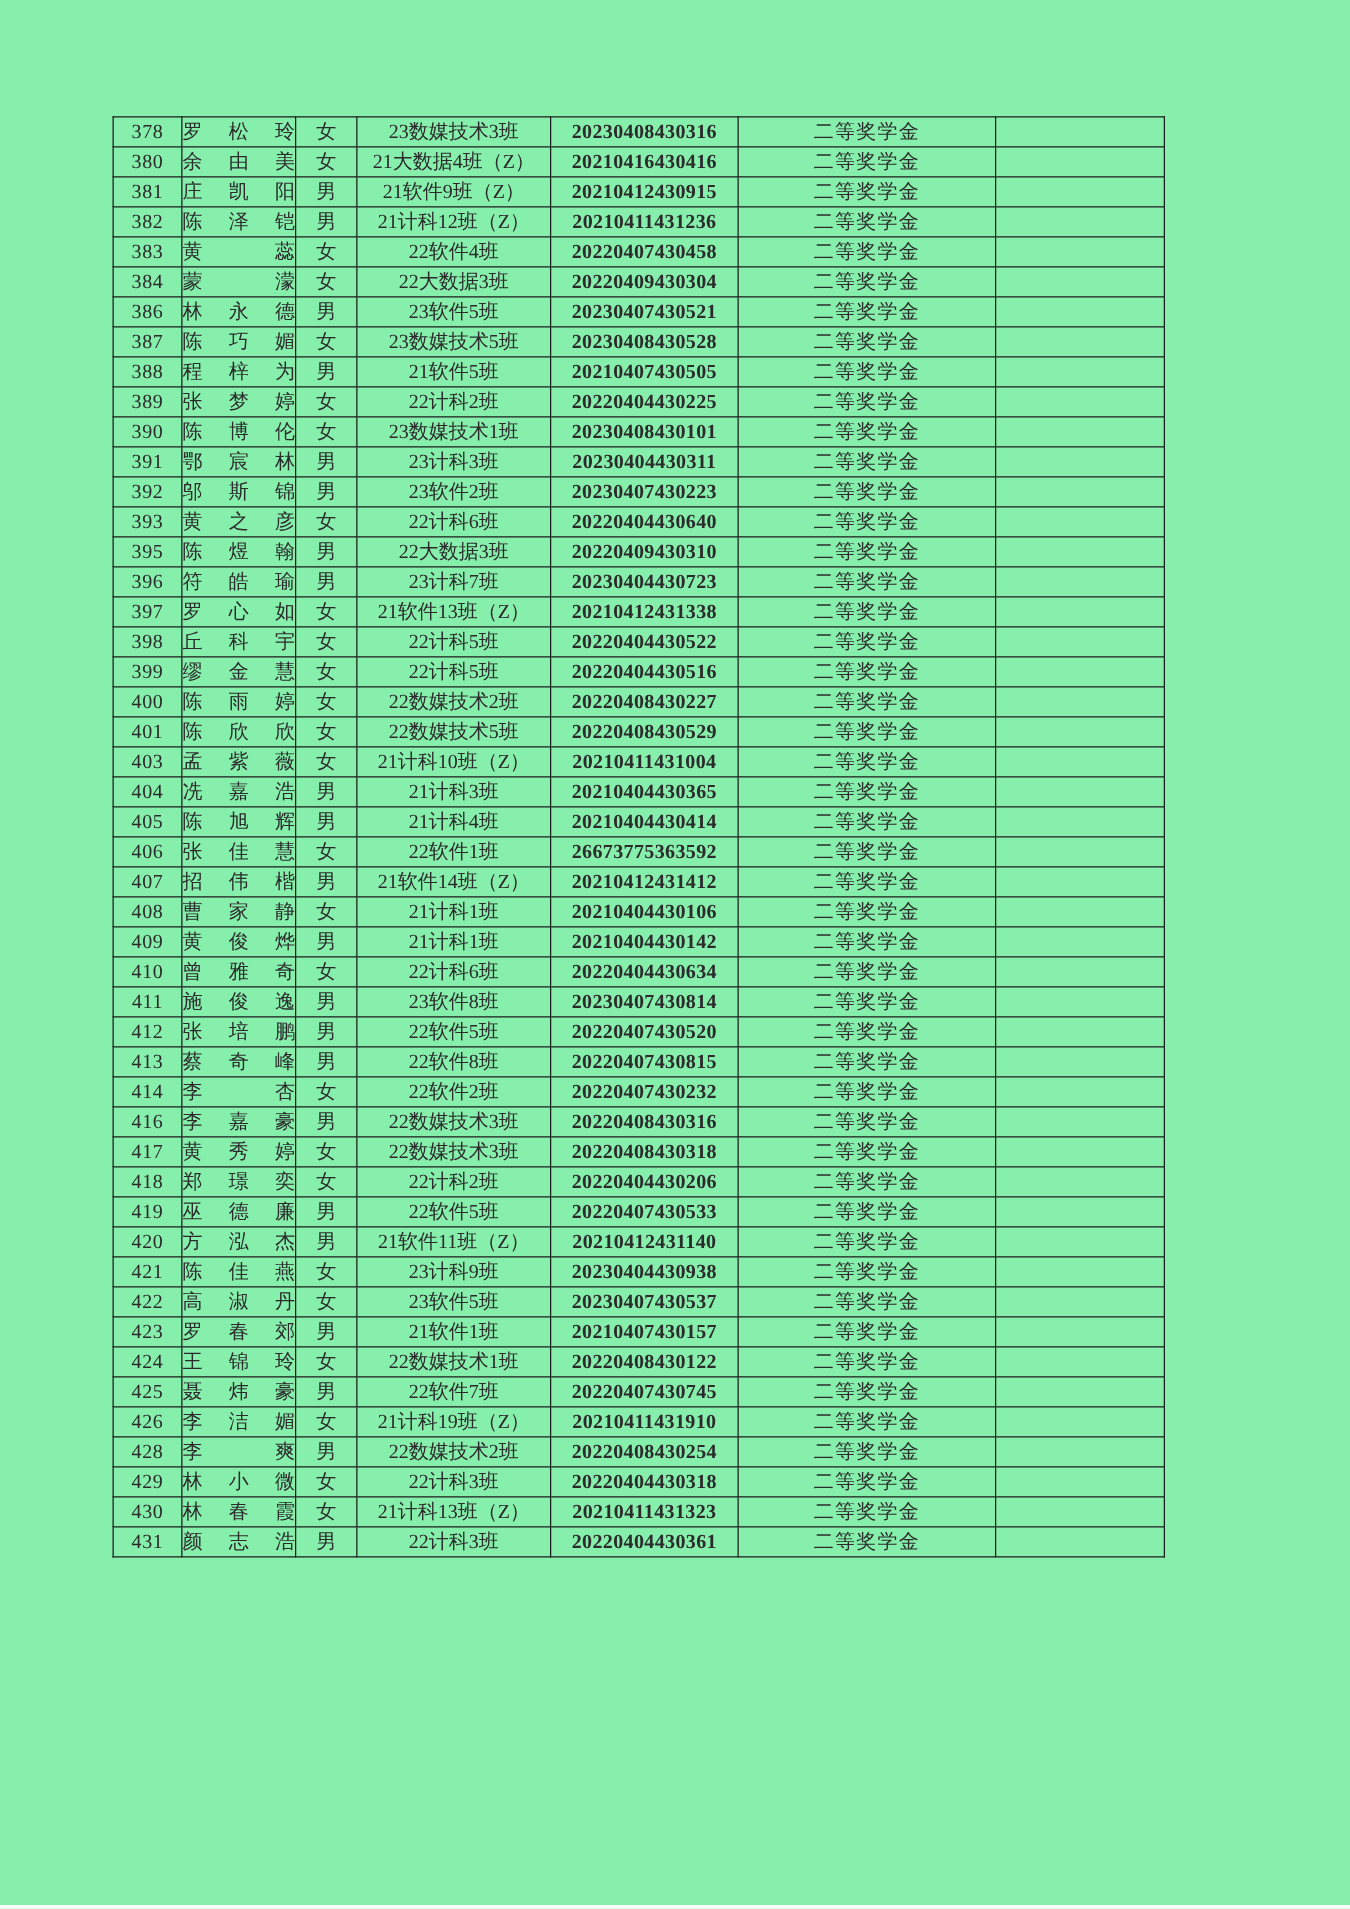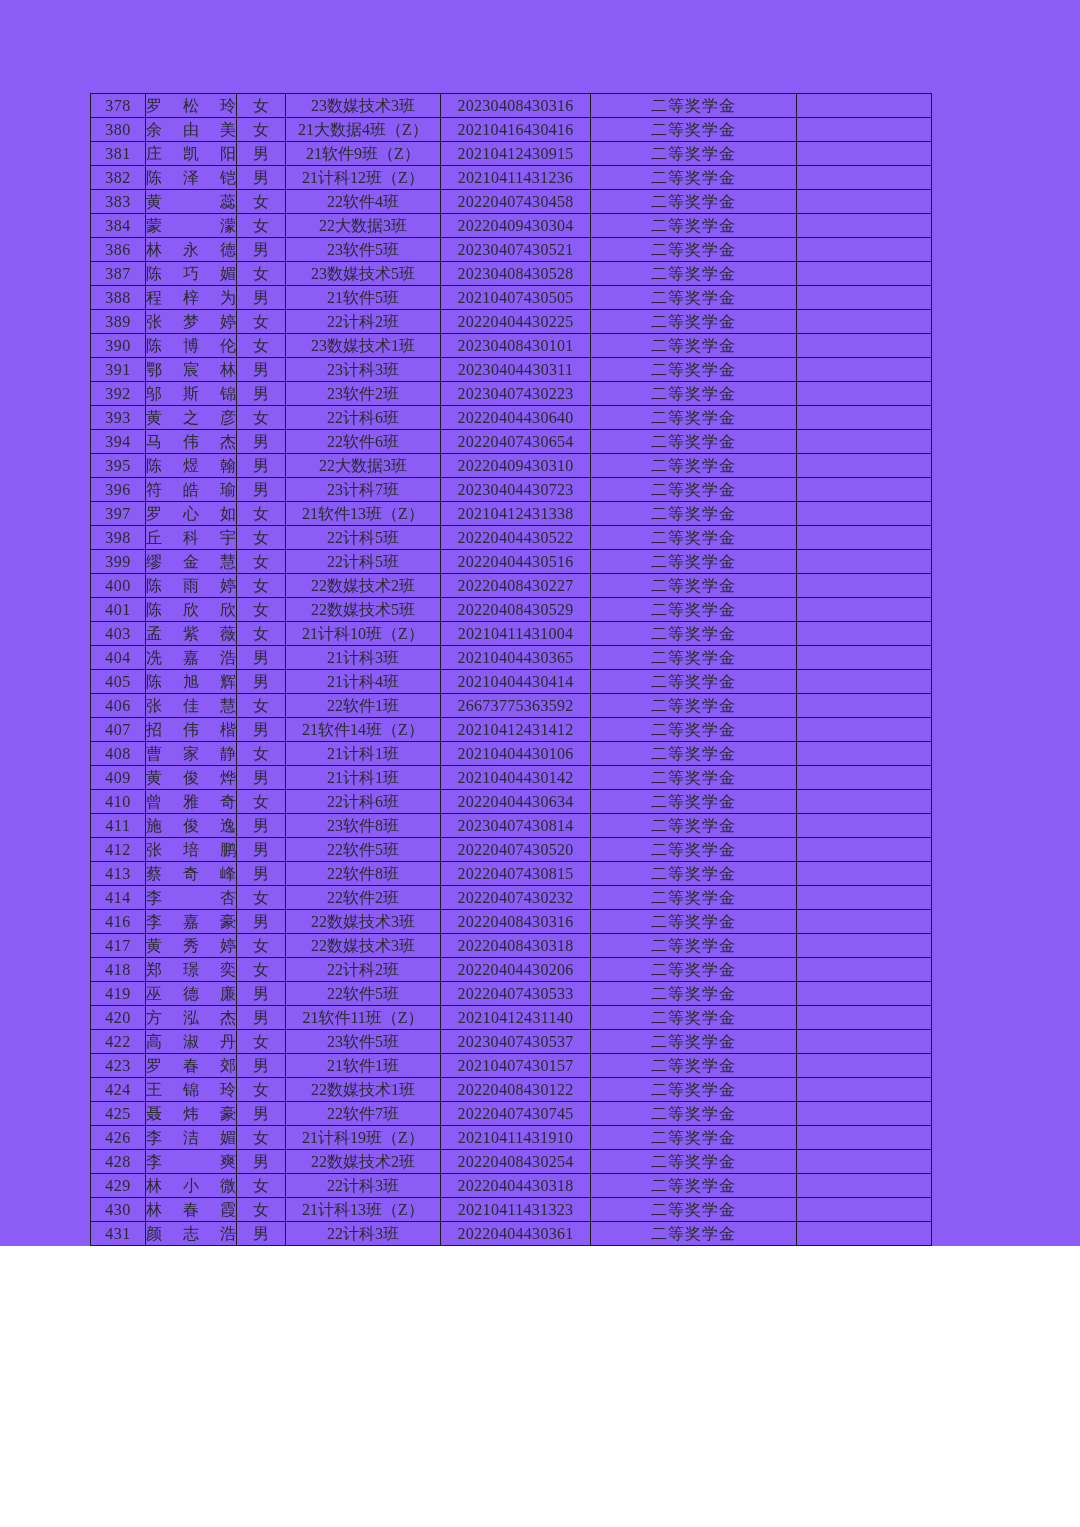--- a/index.html
+++ b/index.html
@@ -3,22 +3,22 @@
 <meta charset="utf-8">
 <style>
   html, body {
     margin: 0;
     padding: 0;
     background: #ffffff;
   }
   .page {
     position: relative;
     width: 1080px;
-    height: 1246px;
-    background: #8b5cf6;
+    height: 1524px;
+    background: #86efac;
     overflow: hidden;
     font-family: "Liberation Serif", "DejaVu Serif", serif;
   }
   table.roster {
     position: absolute;
     left: 90px;
     top: 93px;
     width: 841px;
     border-collapse: collapse;
     table-layout: fixed;
@@ -51,20 +51,21 @@
   td.col-gender {
     font-size: 15.5px;
   }
   td.col-class {
     font-size: 14.5px;
   }
   td.col-id {
     font-size: 15.5px;
     letter-spacing: 0.3px;
     color: #333333;
+    font-weight: bold;
   }
   td.col-award {
     font-size: 15.5px;
     letter-spacing: 1px;
     color: #3d3d3d;
   }
   td.col-note {
     font-size: 15px;
   }
 </style>
@@ -203,29 +204,20 @@
         <tr>
           <td class="col-no">393</td>
           <td class="col-name">黄之彦</td>
           <td class="col-gender">女</td>
           <td class="col-class">22计科6班</td>
           <td class="col-id">20220404430640</td>
           <td class="col-award">二等奖学金</td>
           <td class="col-note"></td>
         </tr>
         <tr>
-          <td class="col-no">394</td>
-          <td class="col-name">马伟杰</td>
-          <td class="col-gender">男</td>
-          <td class="col-class">22软件6班</td>
-          <td class="col-id">20220407430654</td>
-          <td class="col-award">二等奖学金</td>
-          <td class="col-note"></td>
-        </tr>
-        <tr>
           <td class="col-no">395</td>
           <td class="col-name">陈煜翰</td>
           <td class="col-gender">男</td>
           <td class="col-class">22大数据3班</td>
           <td class="col-id">20220409430310</td>
           <td class="col-award">二等奖学金</td>
           <td class="col-note"></td>
         </tr>
         <tr>
           <td class="col-no">396</td>
@@ -424,20 +416,29 @@
           <td class="col-id">20220407430533</td>
           <td class="col-award">二等奖学金</td>
           <td class="col-note"></td>
         </tr>
         <tr>
           <td class="col-no">420</td>
           <td class="col-name">方泓杰</td>
           <td class="col-gender">男</td>
           <td class="col-class">21软件11班（Z）</td>
           <td class="col-id">20210412431140</td>
+          <td class="col-award">二等奖学金</td>
+          <td class="col-note"></td>
+        </tr>
+        <tr>
+          <td class="col-no">421</td>
+          <td class="col-name">陈佳燕</td>
+          <td class="col-gender">女</td>
+          <td class="col-class">23计科9班</td>
+          <td class="col-id">20230404430938</td>
           <td class="col-award">二等奖学金</td>
           <td class="col-note"></td>
         </tr>
         <tr>
           <td class="col-no">422</td>
           <td class="col-name">高淑丹</td>
           <td class="col-gender">女</td>
           <td class="col-class">23软件5班</td>
           <td class="col-id">20230407430537</td>
           <td class="col-award">二等奖学金</td>

